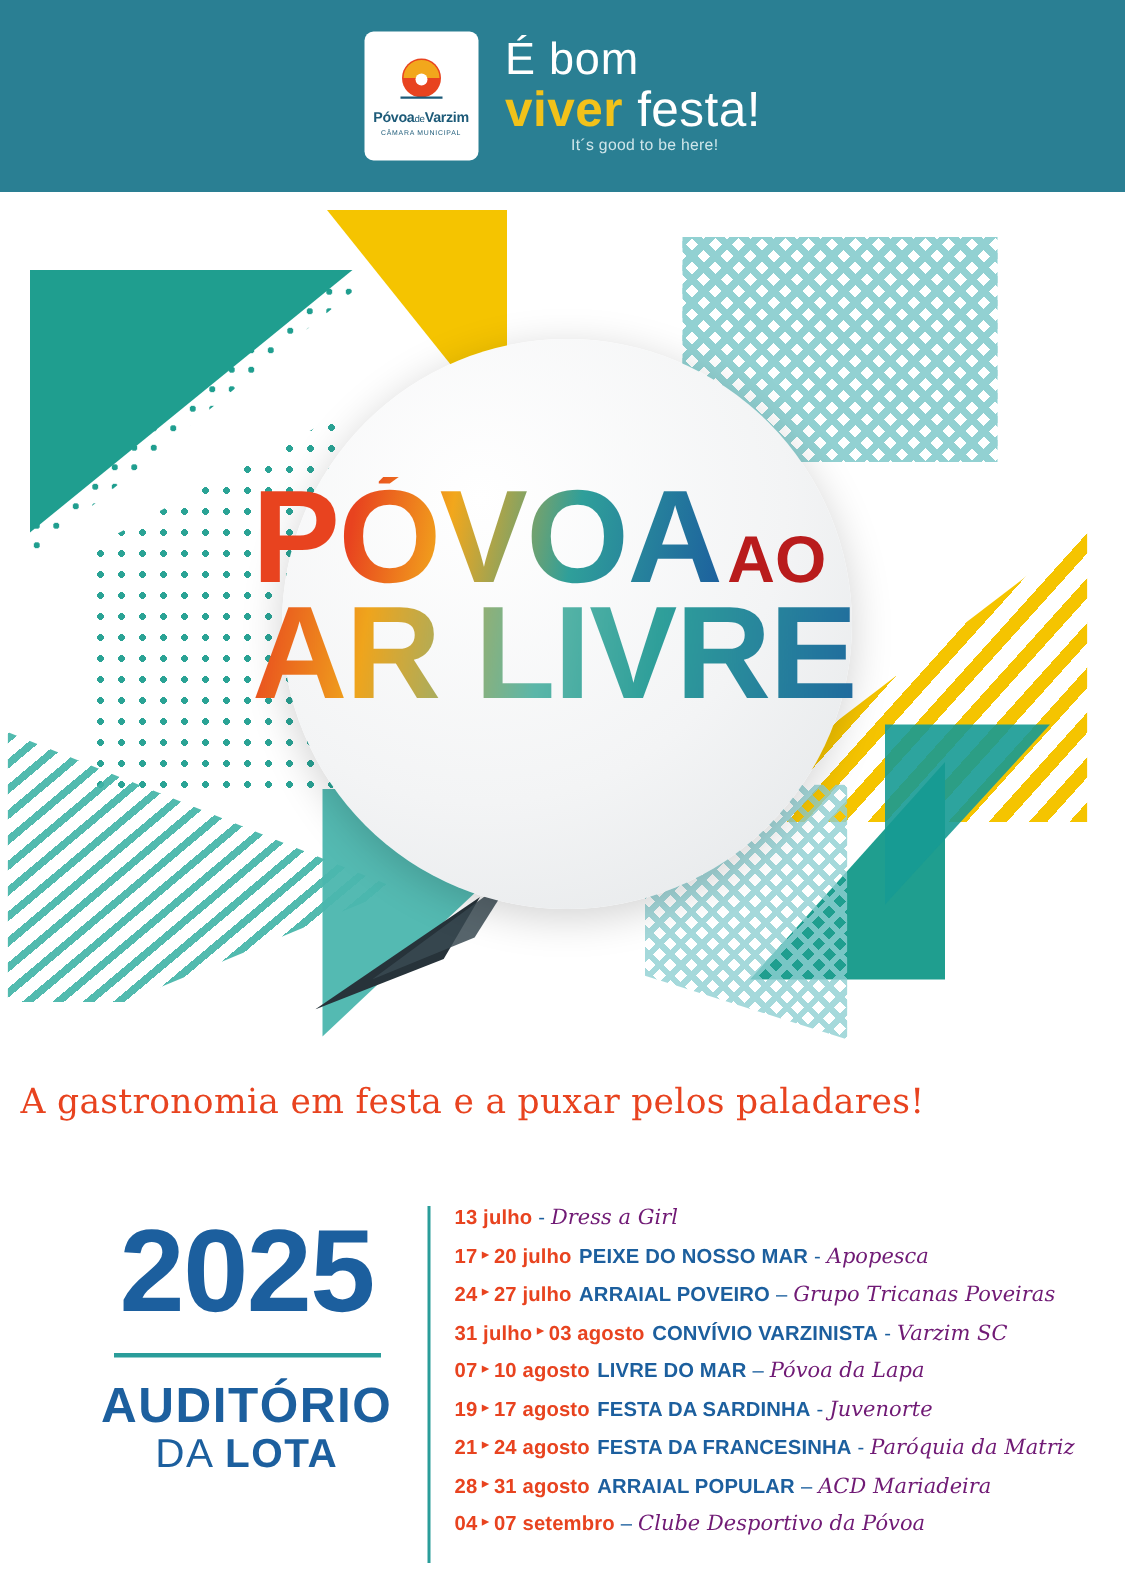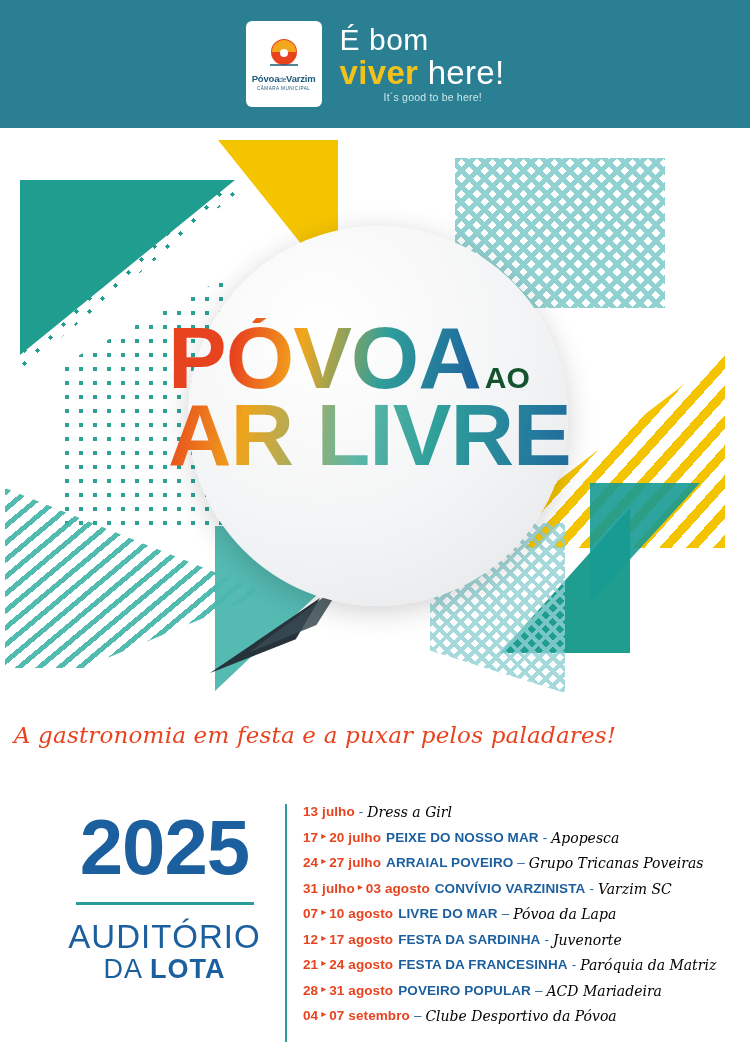--- a/index.html
+++ b/index.html
@@ -221,23 +221,23 @@
     font-weight: bold;
     letter-spacing: -1px;
     line-height: 0.92;
     background: linear-gradient(100deg, #e8431f 0%, #e8431f 22%, #f2a71c 42%, #2f9f9a 68%, #1c5f9e 100%);
     -webkit-background-clip: text;
     background-clip: text;
     color: transparent;
     display: inline-block;
   }
   .t-ao {
-    font-size: 30px;
-    font-weight: bold;
-    color: #14532d;
+    font-size: 44px;
+    font-weight: bold;
+    color: #b91c1c;
     letter-spacing: 0px;
     display: inline-block;
     vertical-align: baseline;
     margin-left: 4px;
   }
   .t-arlivre {
     font-size: 88px;
     font-weight: bold;
     letter-spacing: -1px;
     line-height: 0.96;
@@ -249,21 +249,20 @@
     margin-top: -6px;
   }
 
   
   .tagline {
     position: absolute;
     top: 722px; left: 0;
     width: 630px;
     text-align: center;
     font-family: "DejaVu Serif", serif;
-    font-style: italic;
     font-size: 23px;
     color: #e8431f;
     letter-spacing: 0.2px;
   }
 
   
   .bottom {
     position: absolute;
     top: 790px; left: 0;
     width: 614px;
@@ -283,21 +282,21 @@
     line-height: 1;
   }
   .rule {
     width: 178px;
     height: 3px;
     background: #2a9d9a;
     margin: 16px auto 14px auto;
   }
   .venue1 {
     font-size: 33px;
-    font-weight: normal;
+    font-weight: bold;
     color: #1c5f9e;
     letter-spacing: 1px;
     line-height: 1.08;
   }
   .venue2 {
     font-size: 27px;
     color: #1c5f9e;
     letter-spacing: 1px;
     line-height: 1.08;
   }
@@ -338,21 +337,21 @@
     font-weight: bold;
     letter-spacing: 0.1px;
     margin-left: 5px;
   }
   .ev-sep {
     color: #1c5f9e;
     font-size: 13.5px;
     margin: 0 4px;
   }
   .ev-org {
-    color: #000000;
+    color: #701a75;
     font-family: "DejaVu Serif", serif;
     font-style: italic;
     font-size: 14px;
   }
 </style>
 </head>
 <body>
 
 <div class="poster">
 
@@ -367,21 +366,21 @@
           <path d="M6 28h28" stroke="#1c5a78" stroke-width="1.5" fill="none"></path>
         </svg>
       </div>
       <div class="logo-town">
         <span>Póvoa</span><span class="small">de</span><span>Varzim</span>
       </div>
       <div class="logo-sub">CÂMARA MUNICIPAL</div>
     </div>
     <div class="slogan">
       <div class="l1">É bom</div>
-      <div class="l2"><b>viver</b> <span>here!</span></div>
+      <div class="l2"><b>viver</b> <span>festa!</span></div>
       <div class="l3">It´s good to be here!</div>
     </div>
   </div>
 
   <div class="art">
     <div class="shape tri-yellow-top"></div>
     <div class="shape tri-teal-left"></div>
     <div class="shape dots-left"></div>
     <div class="shape dots-mid"></div>
     <div class="shape zig-block"></div>
@@ -445,40 +444,40 @@
       </div>
       <div class="event">
         <span class="ev-date">07</span>
         <span class="ev-arrow">▸</span>
         <span class="ev-date">10 agosto</span>
         <span class="ev-name">LIVRE DO MAR</span>
         <span class="ev-sep">–</span>
         <span class="ev-org">Póvoa da Lapa</span>
       </div>
       <div class="event">
-        <span class="ev-date">12</span>
+        <span class="ev-date">19</span>
         <span class="ev-arrow">▸</span>
         <span class="ev-date">17 agosto</span>
         <span class="ev-name">FESTA DA SARDINHA</span>
         <span class="ev-sep">-</span>
         <span class="ev-org">Juvenorte</span>
       </div>
       <div class="event">
         <span class="ev-date">21</span>
         <span class="ev-arrow">▸</span>
         <span class="ev-date">24 agosto</span>
         <span class="ev-name">FESTA DA FRANCESINHA</span>
         <span class="ev-sep">-</span>
         <span class="ev-org">Paróquia da Matriz</span>
       </div>
       <div class="event">
         <span class="ev-date">28</span>
         <span class="ev-arrow">▸</span>
         <span class="ev-date">31 agosto</span>
-        <span class="ev-name">POVEIRO POPULAR</span>
+        <span class="ev-name">ARRAIAL POPULAR</span>
         <span class="ev-sep">–</span>
         <span class="ev-org">ACD Mariadeira</span>
       </div>
       <div class="event">
         <span class="ev-date">04</span>
         <span class="ev-arrow">▸</span>
         <span class="ev-date">07 setembro</span>
         <span class="ev-sep">–</span>
         <span class="ev-org">Clube Desportivo da Póvoa</span>
       </div>

